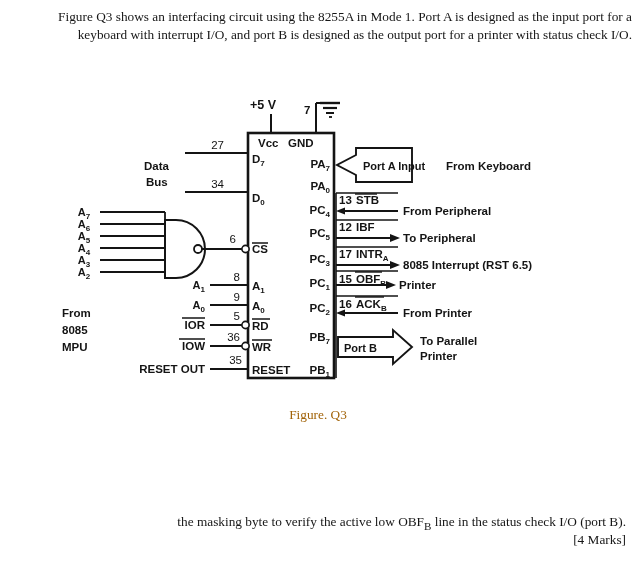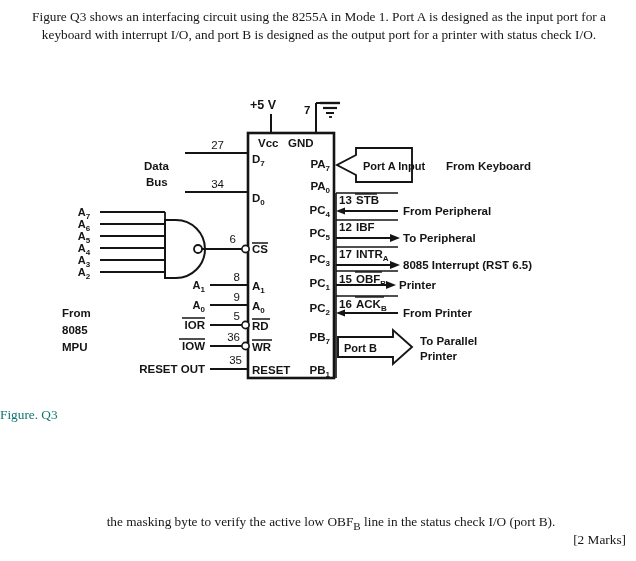--- a/index.html
+++ b/index.html
@@ -21,21 +21,21 @@
     width: 636px;
     height: 561px;
   }
   
   .prose {
     position: absolute;
     font-family: "Liberation Serif", serif;
     font-size: 13.3px;
     line-height: 17.6px;
     color: #161616;
-    text-align: center;
+    text-align: right;
   }
   #intro-paragraph {
     left: 6px;
     top: 8px;
     width: 626px;
   }
   #tail-paragraph {
     left: 36px;
     top: 513px;
     width: 590px;
@@ -45,23 +45,24 @@
     left: 36px;
     top: 531px;
     width: 590px;
     text-align: right;
   }
   #figure-caption {
     position: absolute;
     left: 0px;
     top: 407px;
     width: 636px;
+    text-align: center;
     font-family: "Liberation Serif", serif;
     font-size: 13.3px;
-    color: #0f766e;
+    color: #a16207;
   }
   
   #figure-diagram {
     position: absolute;
     left: 0;
     top: 0;
     width: 636px;
     height: 561px;
   }
   svg text {
@@ -247,15 +248,15 @@
     <text x="344" y="352" font-size="11" class="lbl-bold">Port B</text>
     <text x="420" y="345" font-size="11.5" class="lbl-bold">To Parallel</text>
     <text x="420" y="360" font-size="11.5" class="lbl-bold">Printer</text>
 
   </svg>
 
   <div id="figure-caption">Figure. Q3</div>
 
   <div class="prose" id="tail-paragraph">the masking byte to verify the active low OBF<sub>B</sub> line in the status check I/O (port B).</div>
 
-  <div class="prose" id="marks-line">[2 Marks]</div>
+  <div class="prose" id="marks-line">[4 Marks]</div>
 
 </div>
 
 </body></html>

